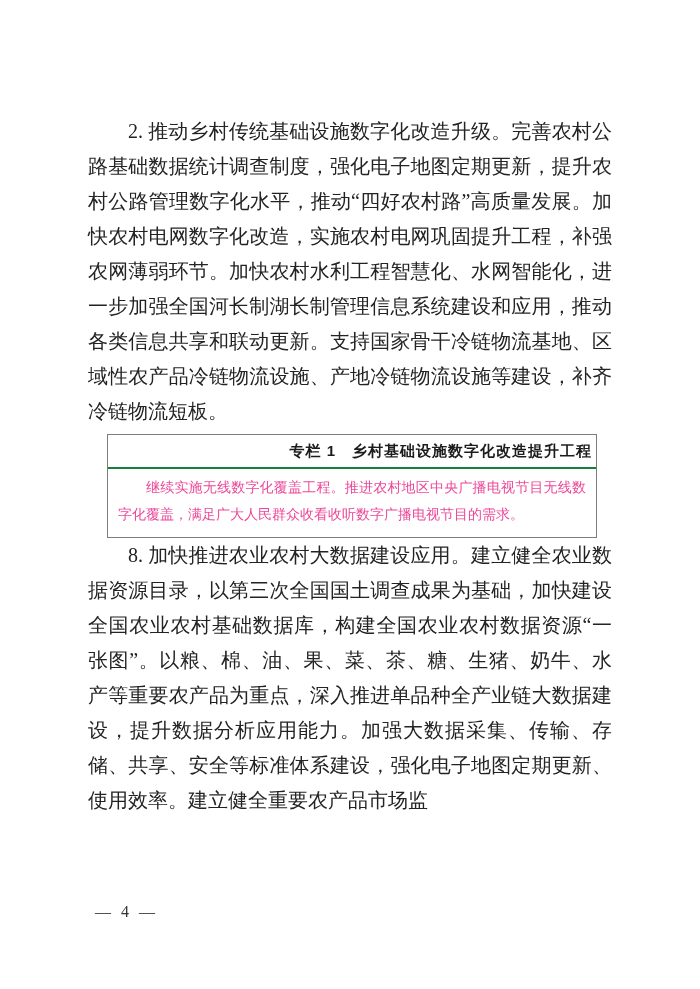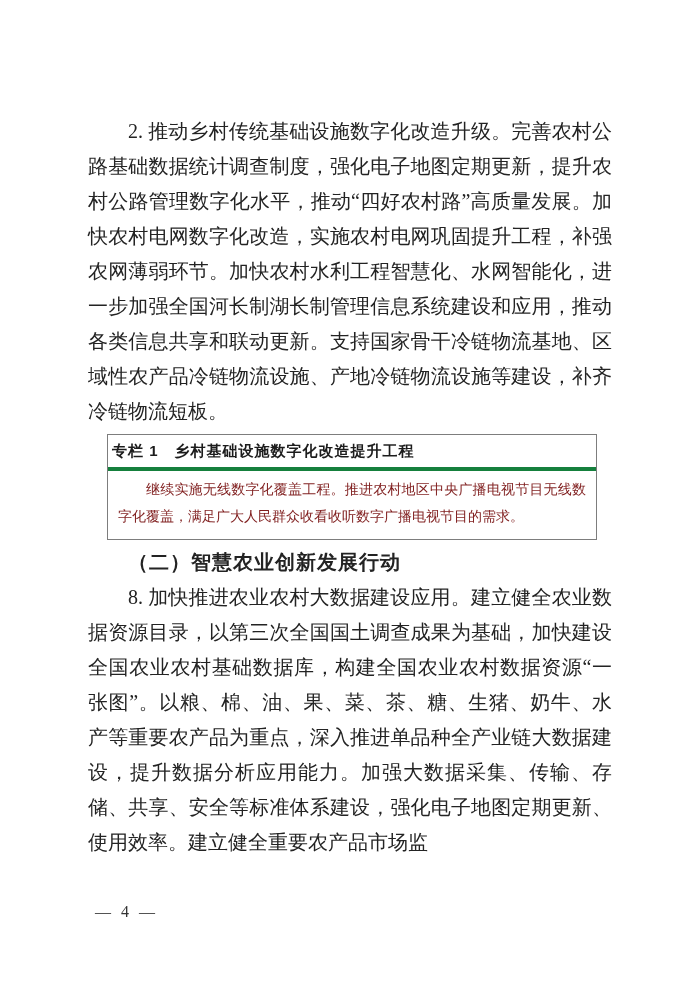--- a/index.html
+++ b/index.html
@@ -38,36 +38,36 @@
     margin: 5px 0 0 19px;
     width: 490px;
     border: 1px solid #7d7d7d;
     background: #ffffff;
   }
   .callout-title {
     font-family: "Liberation Sans", "DejaVu Sans", sans-serif;
     font-weight: bold;
     font-size: 15px;
     line-height: 20px;
-    text-align: left;
+    text-align: right;
     padding: 6px 4px;
-    border-bottom: 4px solid #15803d;
+    border-bottom: 2px solid #15803d;
     color: #1c1c1c;
     letter-spacing: 1px;
   }
   .callout-body {
     padding: 5px 10px 9px 10px;
   }
   .callout-body p {
     margin: 0;
     font-size: 14px;
     line-height: 27px;
     text-align: justify;
     text-indent: 2em;
-    color: #7f1d1d;
+    color: #ec4899;
   }
   .section-heading {
     margin: 5px 0 0 0;
     font-size: 20px;
     line-height: 35px;
     font-weight: bold;
     text-indent: 2em;
     letter-spacing: 1px;
   }
   .footer-page-number {
@@ -87,20 +87,19 @@
 
     <p class="para"><span class="lead">2. 推动乡村传统基础设施数字化改造升级。</span><span>完善农村公路基础数据统计调查制度，强化电子地图定期更新，提升农村公路管理数字化水平，推动“四好农村路”高质量发展。加快农村电网数字化改造，实施农村电网巩固提升工程，补强农网薄弱环节。加快农村水利工程智慧化、水网智能化，进一步加强全国河长制湖长制管理信息系统建设和应用，推动各类信息共享和联动更新。支持国家骨干冷链物流基地、区域性农产品冷链物流设施、产地冷链物流设施等建设，补齐冷链物流短板。</span></p>
 
     <div class="callout">
       <div class="callout-title">专栏 1　乡村基础设施数字化改造提升工程</div>
       <div class="callout-body">
         <p>继续实施无线数字化覆盖工程。推进农村地区中央广播电视节目无线数字化覆盖，满足广大人民群众收看收听数字广播电视节目的需求。</p>
       </div>
     </div>
 
-    <h3 class="section-heading">（二）智慧农业创新发展行动</h3>
 
     <p class="para"><span class="lead">8. 加快推进农业农村大数据建设应用。</span><span>建立健全农业数据资源目录，以第三次全国国土调查成果为基础，加快建设全国农业农村基础数据库，构建全国农业农村数据资源“一张图”。以粮、棉、油、果、菜、茶、糖、生猪、奶牛、水产等重要农产品为重点，深入推进单品种全产业链大数据建设，提升数据分析应用能力。加强大数据采集、传输、存储、共享、安全等标准体系建设，强化电子地图定期更新、使用效率。建立健全重要农产品市场监</span></p>
 
   </div>
 
   <div class="footer-page-number">— 4 —</div>
 </div>
 
 </body></html>

